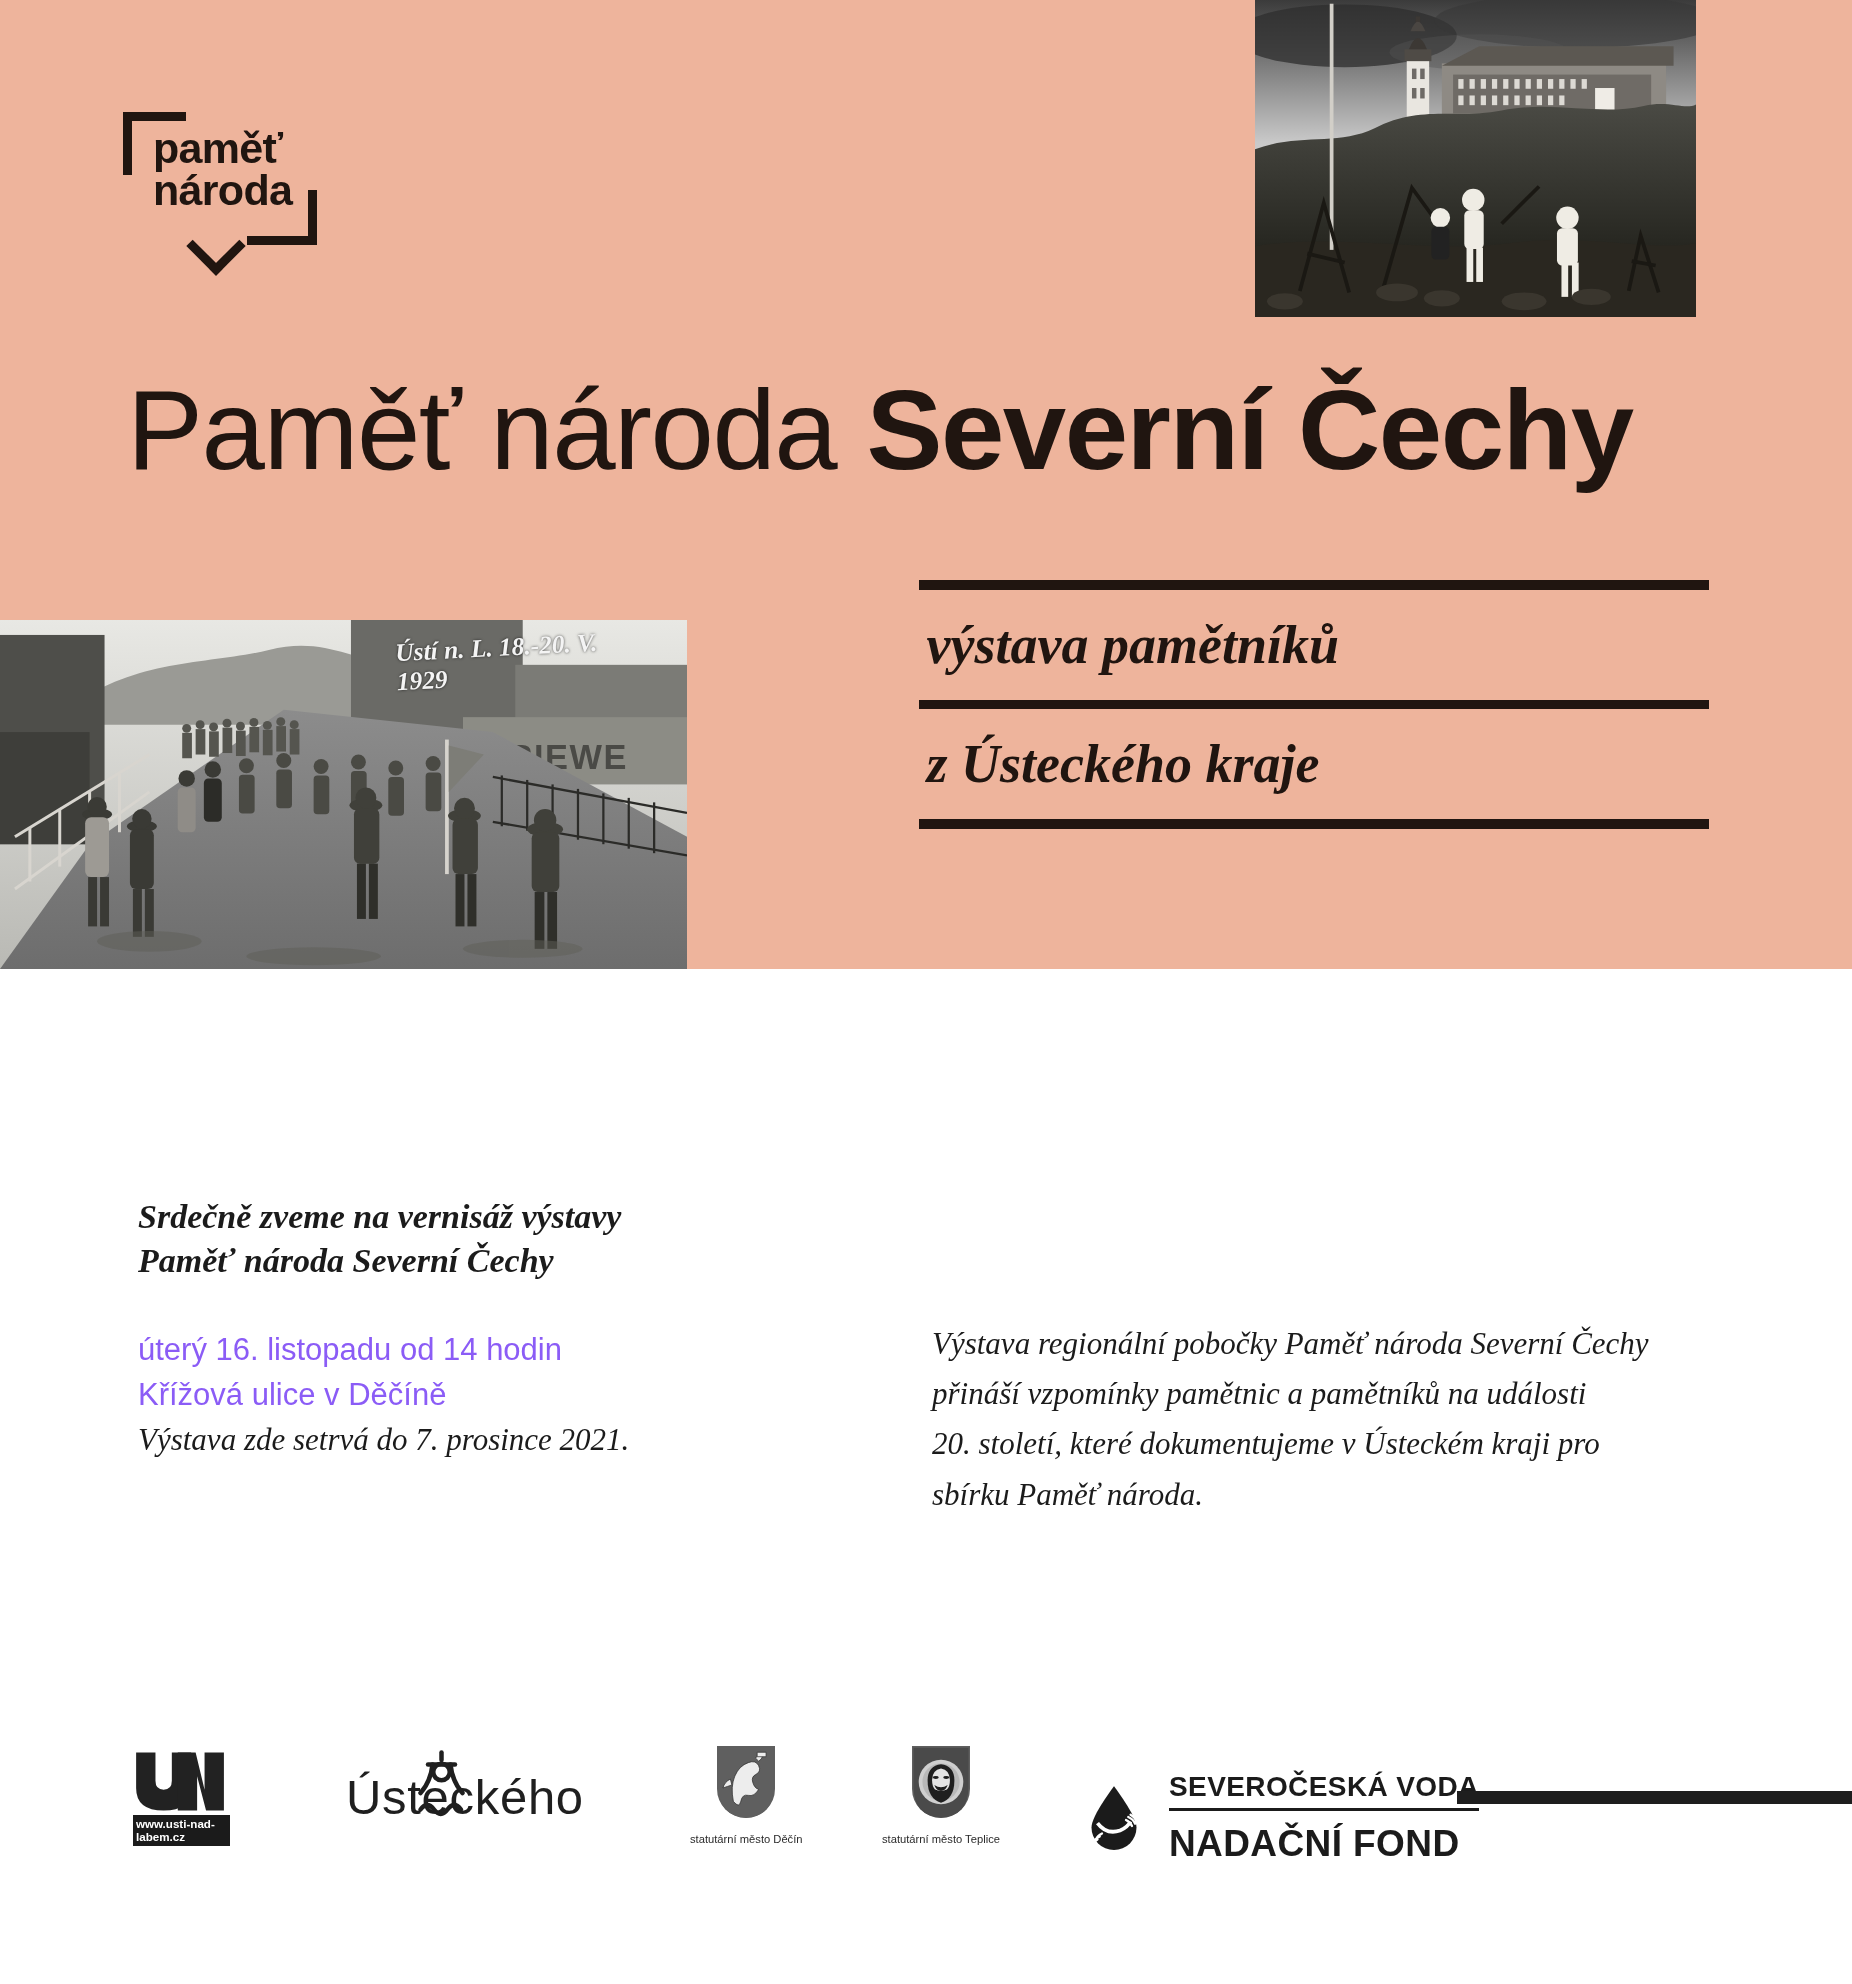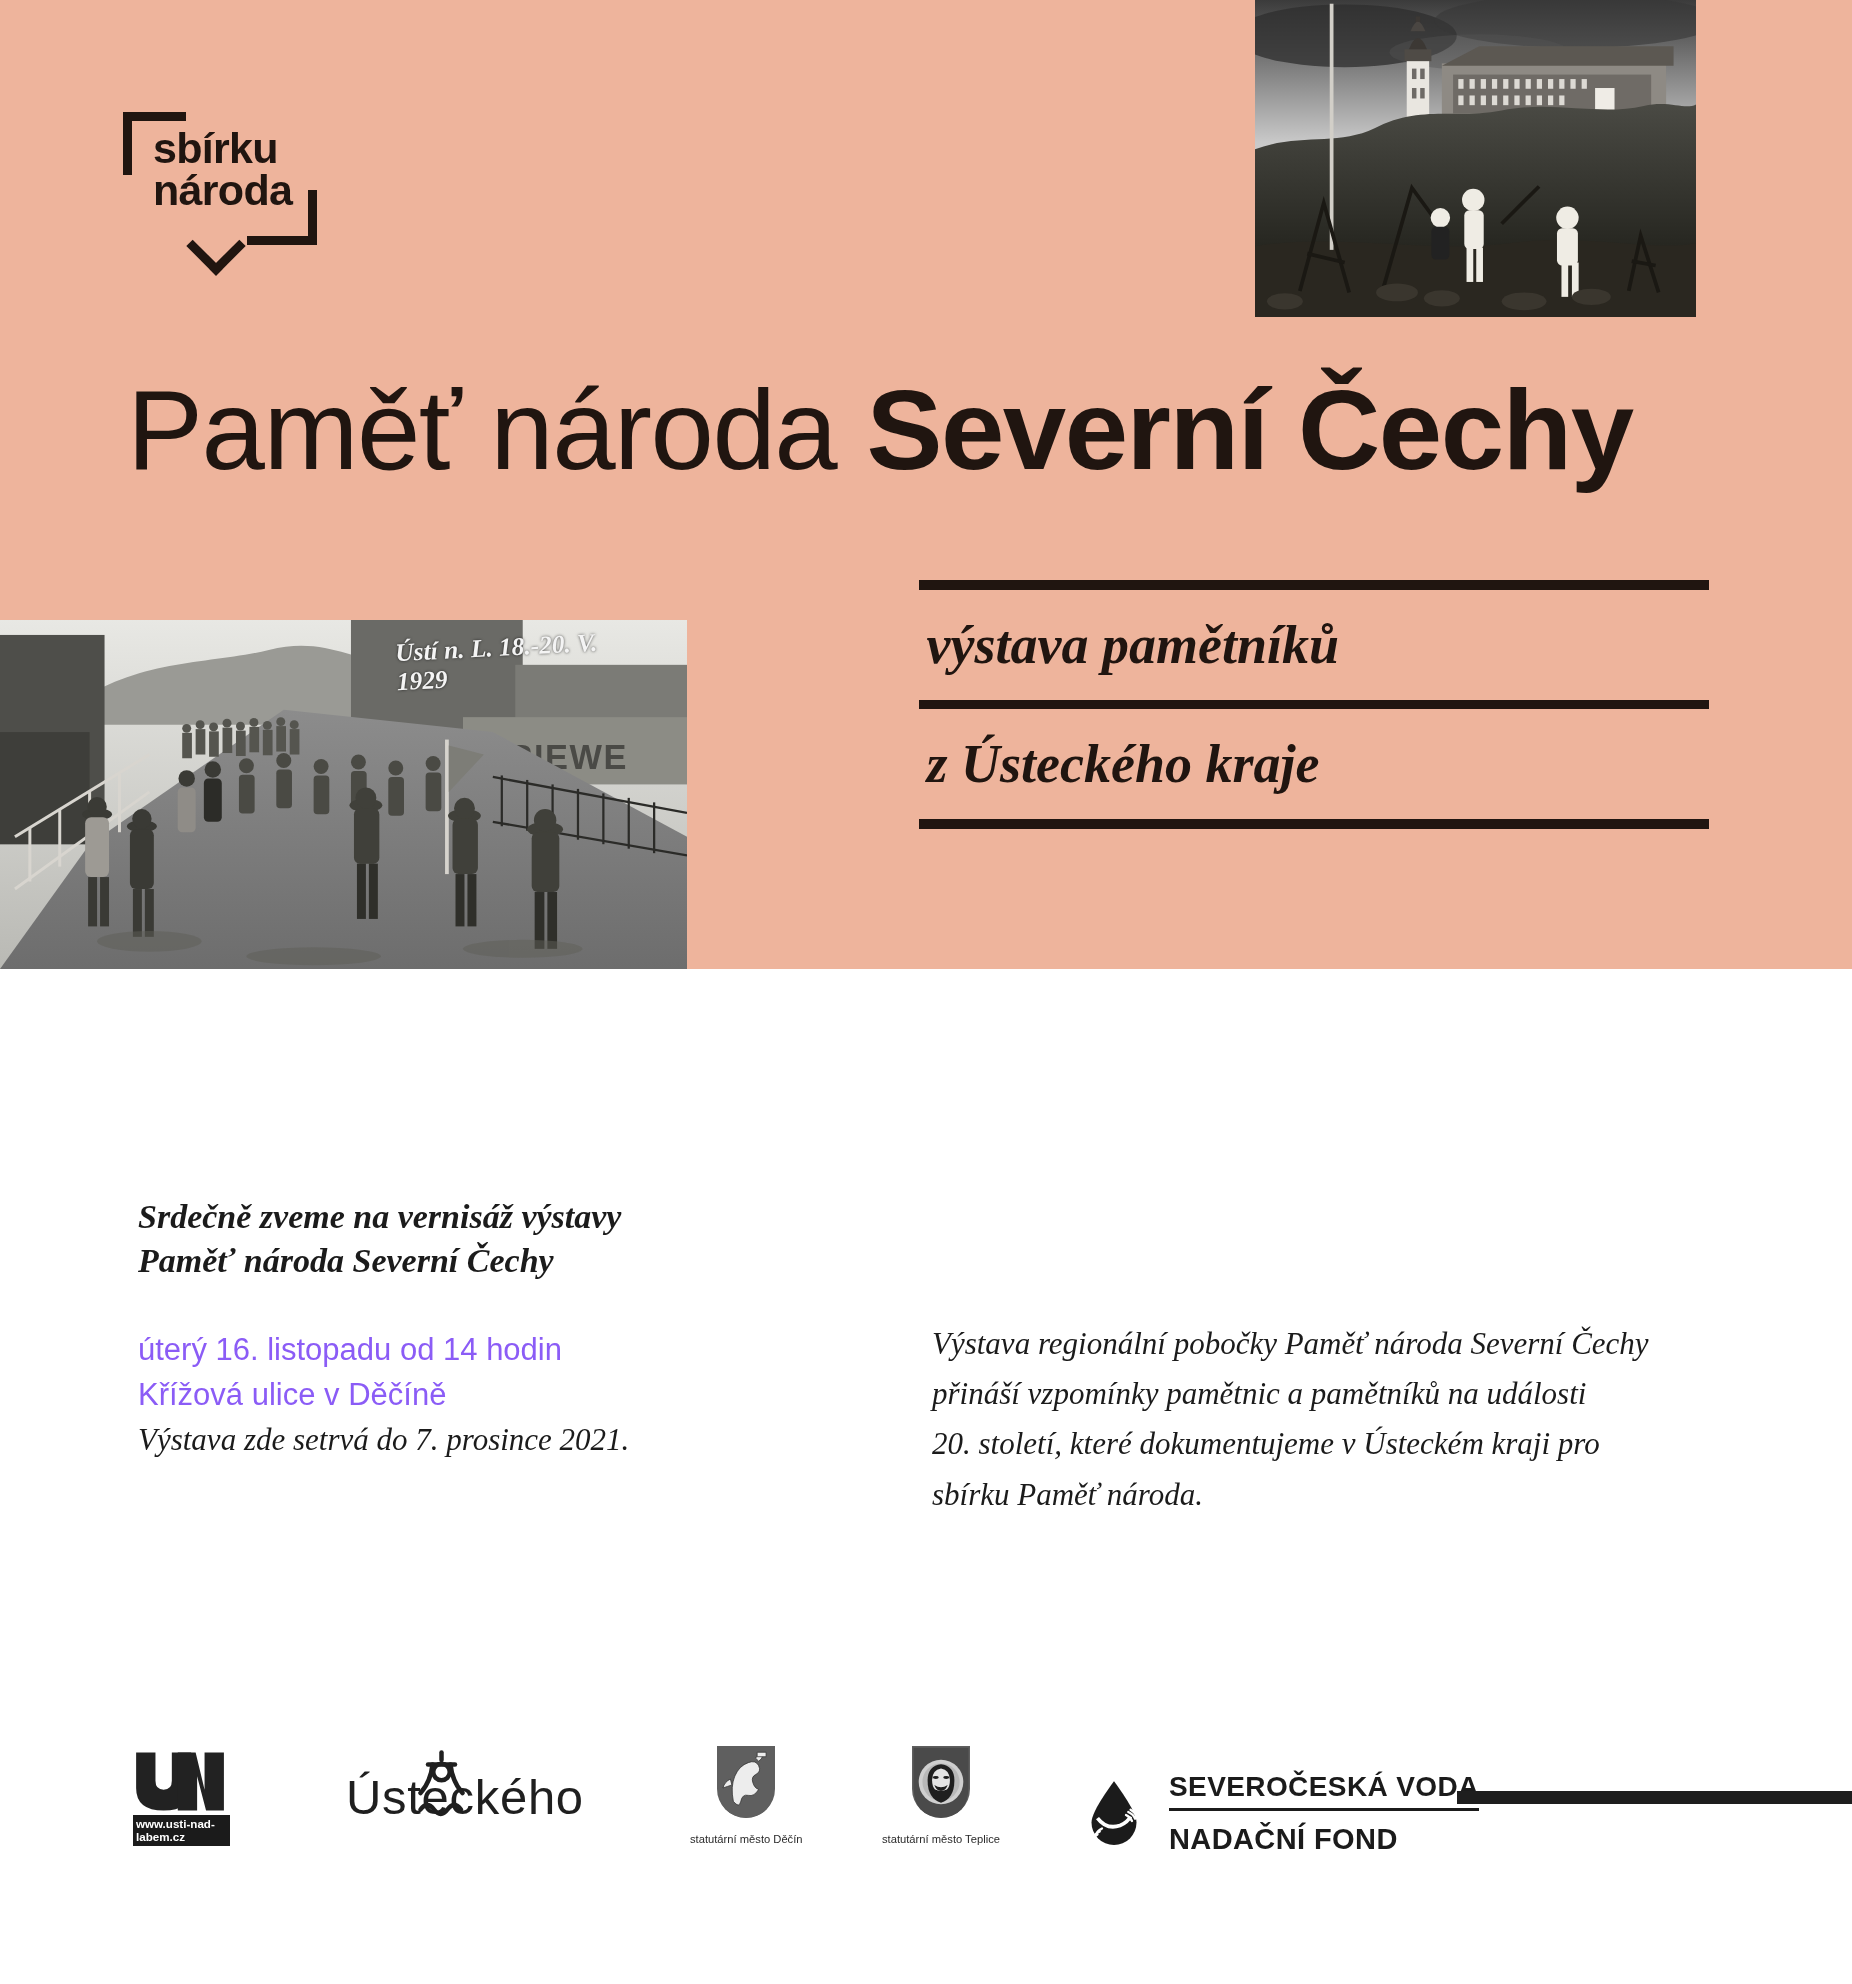--- a/index.html
+++ b/index.html
@@ -244,40 +244,40 @@
   }
   .decin  { left: 690px; top: 13.4px; }
   .teplice{ left: 882px; top: 13.4px; }
 
   
   .scv { left: 1087px; top: 38px; display: flex; align-items: center; gap: 28px; }
   .scv .drop { width: 54px; height: 69px; }
   .scv .txt { font-family: "Liberation Sans", sans-serif; font-weight: 700; color: #1b1b1b; }
   .scv .l1 { font-size: 28px; letter-spacing: 0.4px; }
   .scv .sep { height: 3px; background: #1b1b1b; margin: 5.2px 0; }
-  .scv .l2 { font-size: 29px; letter-spacing: 0.4px; margin-top: 12px; }
+  .scv .l2 { font-size: 37px; letter-spacing: 0.4px; margin-top: 12px; }
 
   
   .right-bar {
     left: 1457px; top: 58px;
     width: 396px; height: 12.7px;
     background: #1e1e1e;
   }
 </style>
 </head>
 <body>
 
 <div class="hero">
 
   <div class="pn-logo">
     <div class="bracket-tl"></div>
     <div class="bracket-br"></div>
     <div class="tail"></div>
     <div class="pn-text">
-      <div>sbírku</div>
+      <div>paměť</div>
       <div>národa</div>
     </div>
   </div>
 
   <div class="photo-castle">
     <svg width="441" height="317" viewBox="0 0 590 425" preserveAspectRatio="none">
       <defs>
         <linearGradient id="skyG" x1="0" y1="0" x2="0" y2="1">
           <stop offset="0%" stop-color="#3b3b3b"></stop>
           <stop offset="45%" stop-color="#c9c9c9"></stop>

